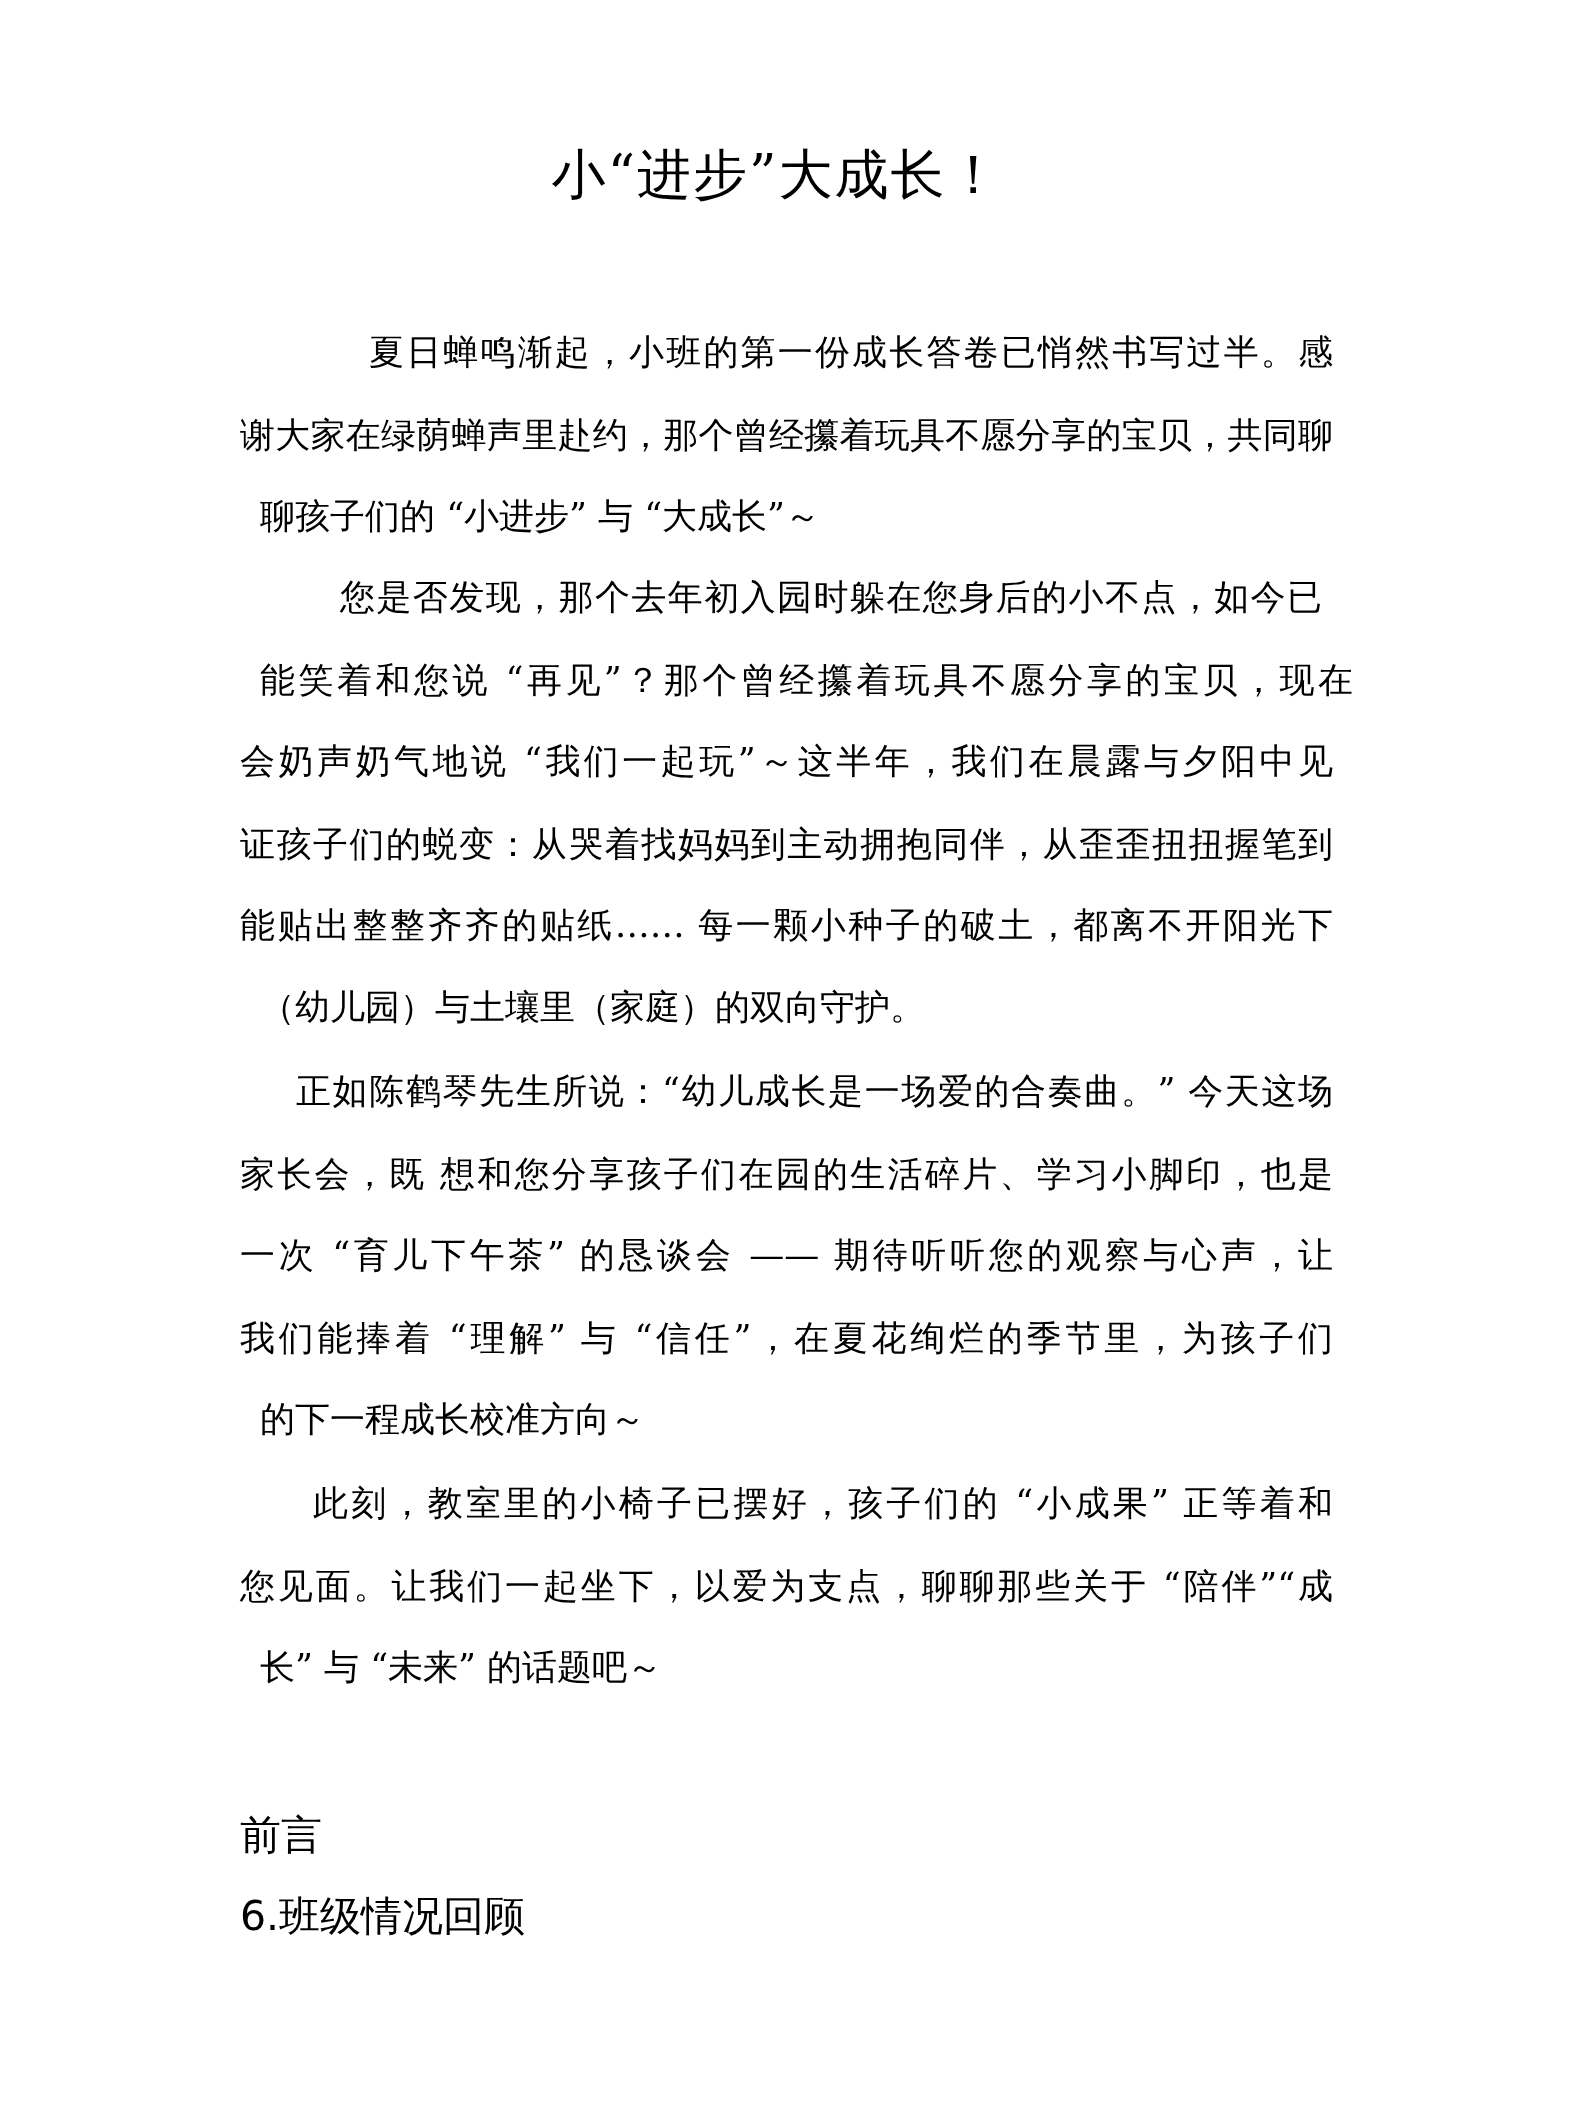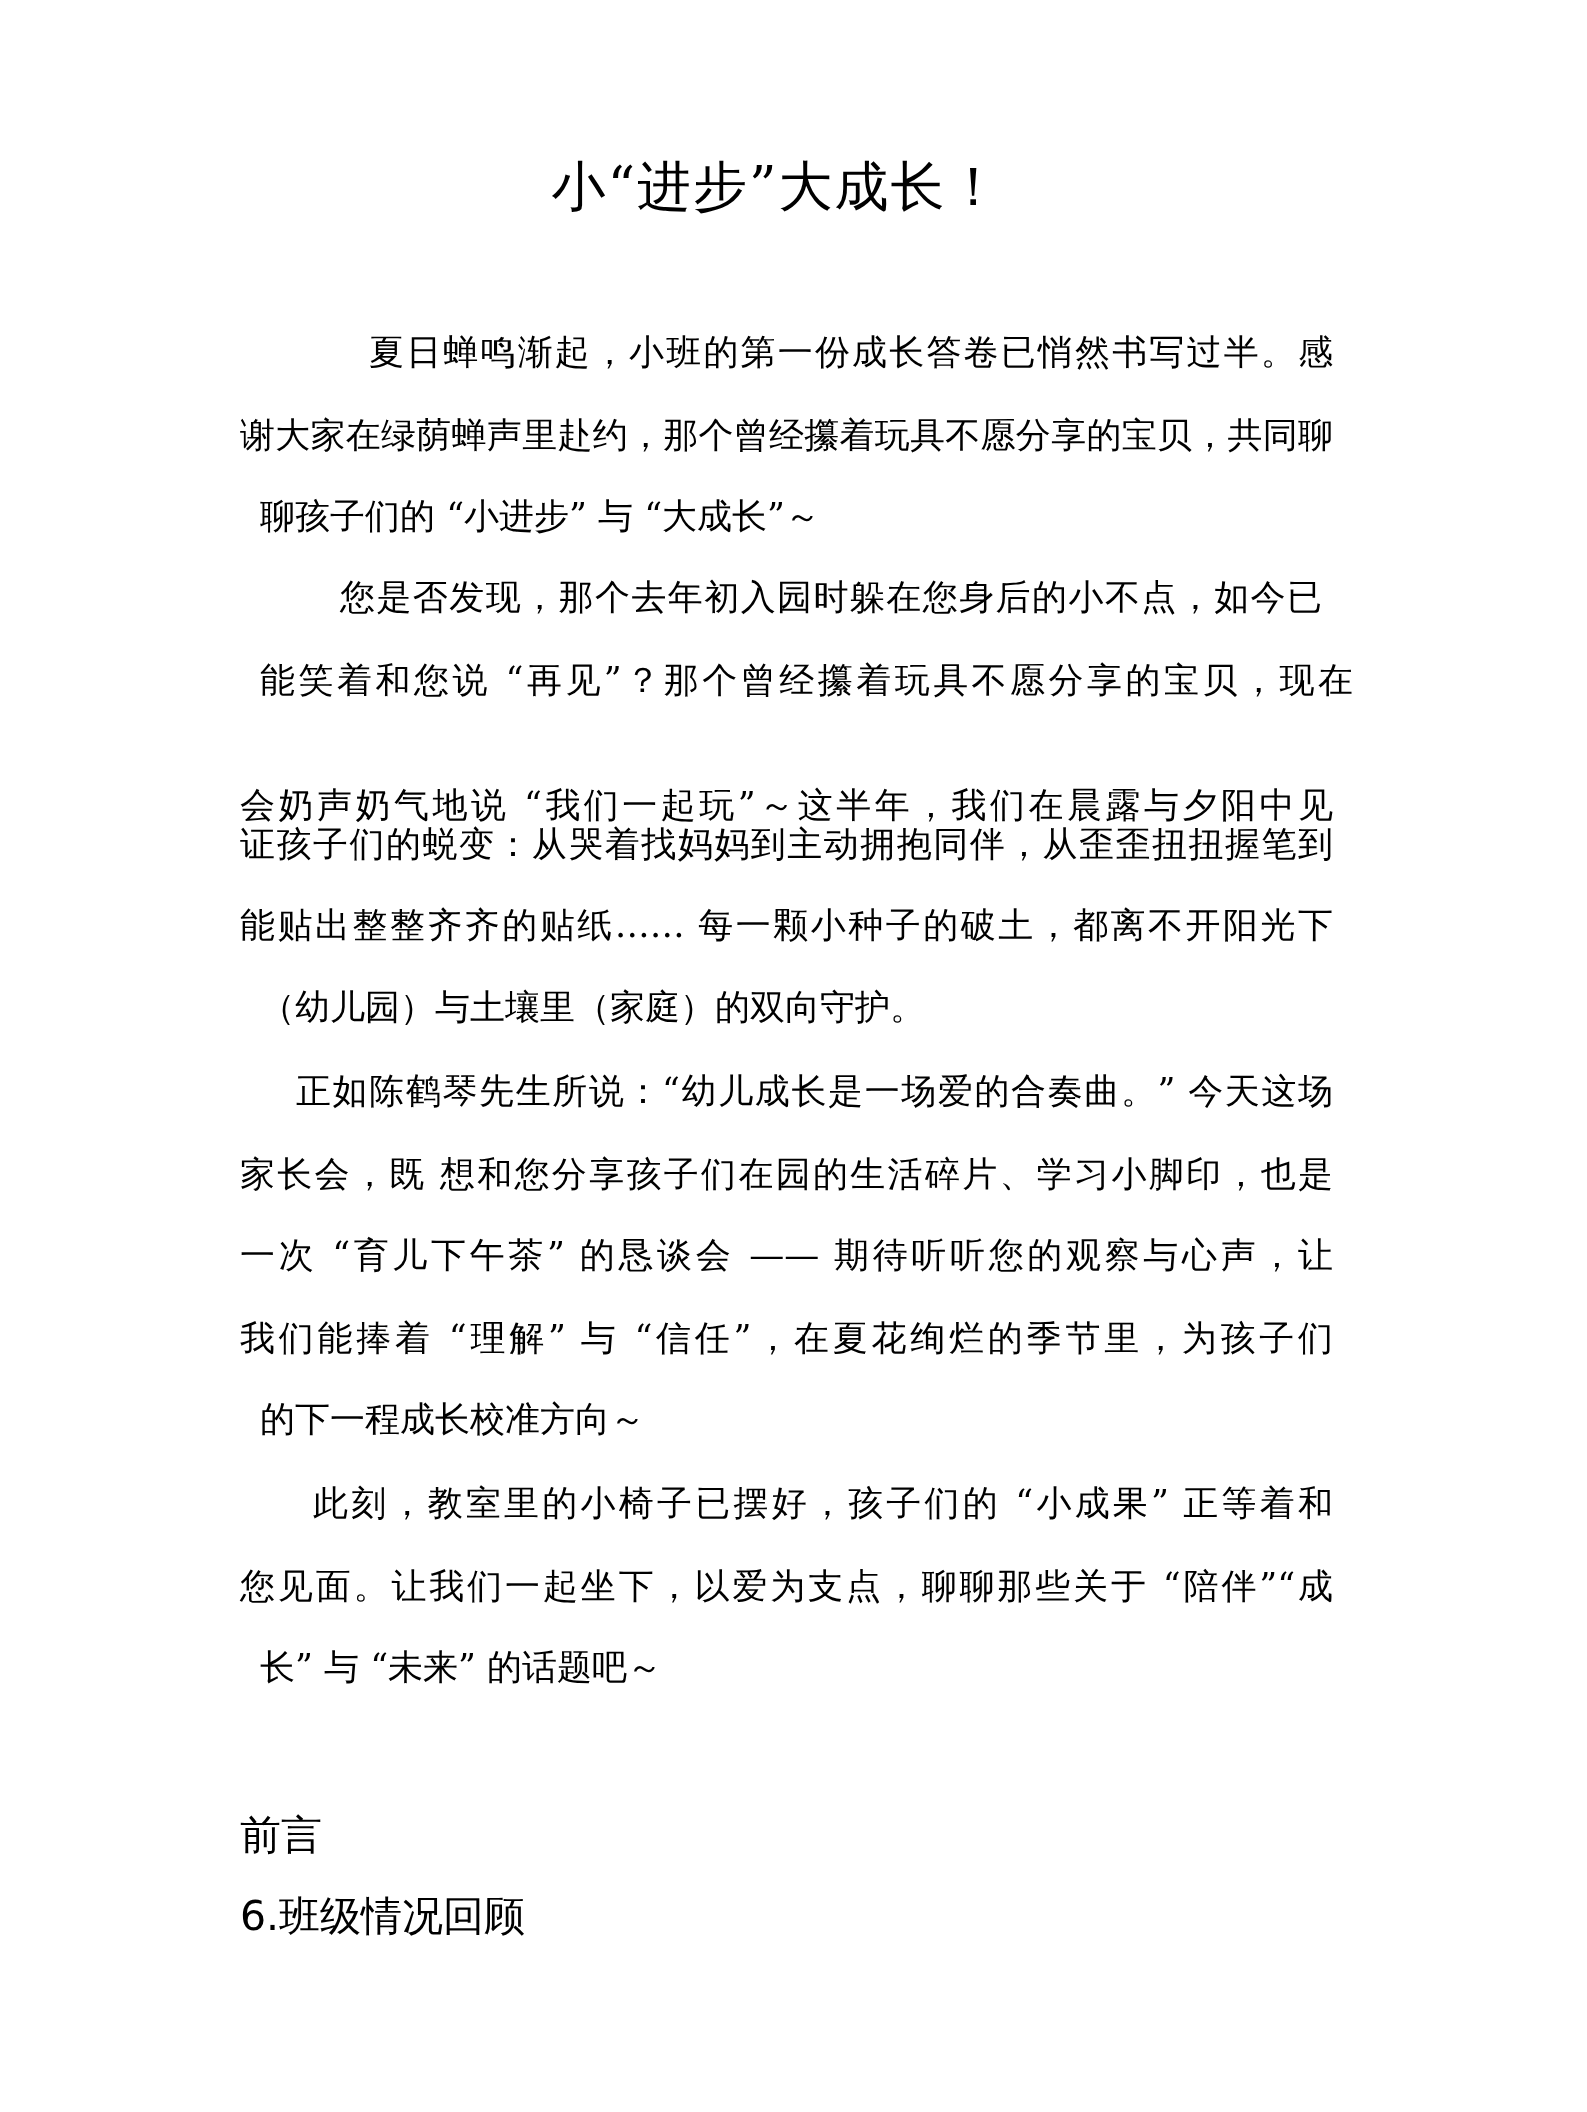--- a/index.html
+++ b/index.html
@@ -1,38 +1,38 @@
 <!DOCTYPE html>
 <html><head>
 <meta charset="utf-8">
 <style>
   html, body { margin:0; padding:0; background:#ffffff; }
   body { width:1587px; height:2112px; position:relative; overflow:hidden;
          font-family:"DejaVu Serif","Liberation Serif",serif; color:#000; }
-  .title { position:absolute; left:0; width:1554px; top:150px; text-align:center;
+  .title { position:absolute; left:0; width:1554px; top:138px; text-align:center;
            font-size:54px; line-height:74px; letter-spacing:2px; }
   .line { position:absolute; left:240px; width:1093px; height:60px; font-size:35px;
           line-height:60px; white-space:nowrap; text-align:justify; text-align-last:justify; }
   .line.last { text-align-last:left;margin-left:20px; }
   .heading { position:absolute; left:240px; font-family:"DejaVu Sans","Liberation Sans",sans-serif;
              font-size:41px; line-height:50px; white-space:nowrap; }
 </style>
 </head>
 <body>
 
 <div>
   <div class="title">小“进步”大成长！</div>
 
   <div class="line" style="top:322px;left:369px;width:964px;">夏日蝉鸣渐起，小班的第一份成长答卷已悄然书写过半。感</div>
   <div class="line" style="top:405px;">谢大家在绿荫蝉声里赴约，那个曾经攥着玩具不愿分享的宝贝，共同聊</div>
   <div class="line last" style="top:486px;">聊孩子们的 “小进步” 与 “大成长”～</div>
 
   <div class="line" style="top:567px;left:340px;width:982px;">您是否发现，那个去年初入园时躲在您身后的小不点，如今已</div>
   <div class="line" style="top:650px;margin-left:20px;">能笑着和您说 “再见”？那个曾经攥着玩具不愿分享的宝贝，现在</div>
-  <div class="line" style="top:731px;margin-top:44px;">会奶声奶气地说 “我们一起玩”～这半年，我们在晨露与夕阳中见</div>
+  <div class="line" style="top:731px;">会奶声奶气地说 “我们一起玩”～这半年，我们在晨露与夕阳中见</div>
   <div class="line" style="top:814px;">证孩子们的蜕变：从哭着找妈妈到主动拥抱同伴，从歪歪扭扭握笔到</div>
   <div class="line" style="top:895px;">能贴出整整齐齐的贴纸…… 每一颗小种子的破土，都离不开阳光下</div>
   <div class="line last" style="top:977px;">（幼儿园）与土壤里（家庭）的双向守护。</div>
 
   <div class="line" style="top:1061px;left:296px;width:1037px;">正如陈鹤琴先生所说：“幼儿成长是一场爱的合奏曲。” 今天这场</div>
   <div class="line" style="top:1144px;">家长会，既 想和您分享孩子们在园的生活碎片、学习小脚印，也是</div>
   <div class="line" style="top:1225px;">一次 “育儿下午茶” 的恳谈会 —— 期待听听您的观察与心声，让</div>
   <div class="line" style="top:1308px;">我们能捧着 “理解” 与 “信任”，在夏花绚烂的季节里，为孩子们</div>
   <div class="line last" style="top:1389px;">的下一程成长校准方向～</div>
 

